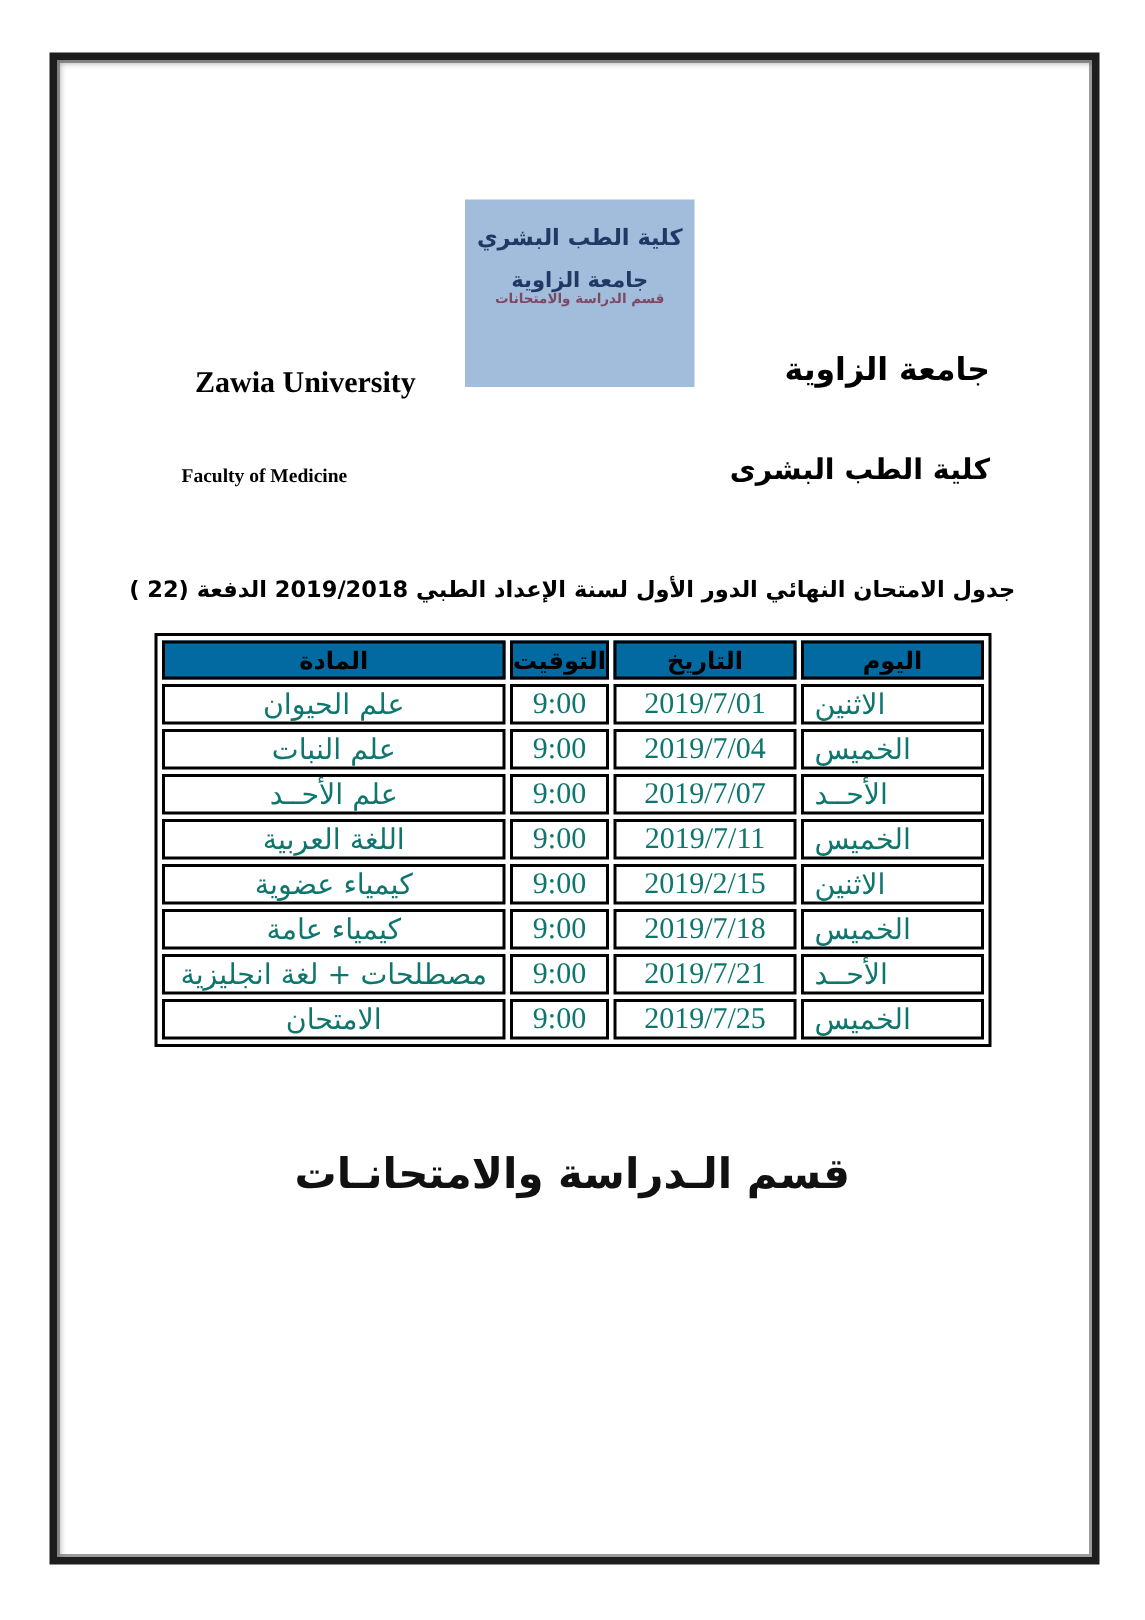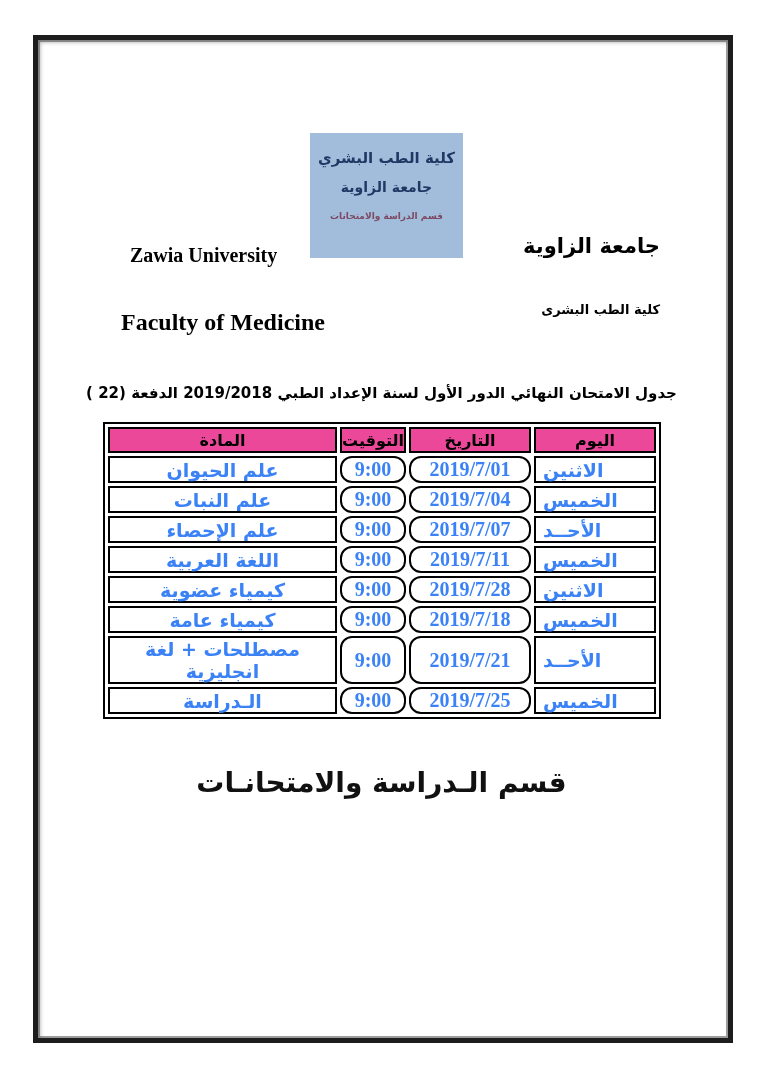--- a/index.html
+++ b/index.html
@@ -33,46 +33,45 @@
     color: #1f3864;
     direction: rtl;
   }
   .logo-subtitle {
     margin-top: 12px;
     font-size: 14px; font-weight: bold;
     color: #1f3864;
     direction: rtl;
   }
   .logo-dept {
-    margin-top: 16px;
     font-size: 9px; font-weight: bold;
     color: #7d4a63;
     direction: rtl;
   }
   
   .ar-line {
     position: absolute;
     right: 103px;
     direction: rtl;
     font-weight: bold;
     color: #000;
     font-family: "DejaVu Sans", sans-serif;
     white-space: nowrap;
   }
   .univ-ar { top: 234px; font-size: 21px; }
-  .fac-ar  { top: 302px; font-size: 13px; }
+  .fac-ar  { top: 302px; font-size: 19px; }
   .en-line {
     position: absolute;
     font-family: "Liberation Serif", "DejaVu Serif", serif;
     font-weight: bold;
     color: #000;
     white-space: nowrap;
   }
   .univ-en { left: 110px; top: 244px; font-size: 20px; margin-left: 20px; }
-  .fac-en  { left: 121px; top: 309px; font-size: 24px; }
+  .fac-en  { left: 121px; top: 309px; font-size: 13px; }
   
   .doc-title {
     position: absolute;
     left: 60px; right: 60px; top: 384px;
     direction: rtl;
     text-align: center;
     font-size: 15px;
     font-weight: bold;
     color: #000;
     white-space: nowrap;
@@ -85,55 +84,54 @@
   }
   table.exam {
     width: 100%;
     direction: rtl;
     border-collapse: separate;
     border-spacing: 3px;
     border: 2px solid #000;
     background: #ffffff;
   }
   table.exam th {
-    background: #ec4899;
+    background: #0369a1;
     border: 2px solid #000;
     height: 26px;
     font-size: 16px;
     font-weight: bold;
     color: #000;
     text-align: center;
     font-family: "DejaVu Sans", sans-serif;
   }
   table.exam td {
     border: 2px solid #000;
     height: 26px;
     background: #ffffff;
-    font-weight: bold;
-    color: #3b82f6;
+    font-weight: normal;
+    color: #0f766e;
     vertical-align: middle;
   }
   .col-day { width: 122px; }
   .col-date { width: 122px; }
   .col-time { width: 60px; }
   .col-subject { width: auto; }
   td.cell-day {
     font-family: "DejaVu Sans", sans-serif;
     font-size: 19px;
     text-align: left;
     padding-left: 7px;
     direction: rtl;
     margin-left: 40px;
   }
   td.cell-date, td.cell-time {
     direction: ltr;
     text-align: center;
     font-family: "Liberation Serif", "DejaVu Serif", serif;
     font-size: 20px;
-    border-radius: 12px;
   }
   td.cell-subject {
     font-family: "DejaVu Sans", sans-serif;
     font-size: 19px;
     text-align: center;
     direction: rtl;
   }
   
   .footer-dept {
     position: absolute;
@@ -188,51 +186,51 @@
           <tr>
             <td class="cell-day">الخميس</td>
             <td class="cell-date">2019/7/04</td>
             <td class="cell-time">9:00</td>
             <td class="cell-subject">علم النبات</td>
           </tr>
           <tr>
             <td class="cell-day">الأحــد</td>
             <td class="cell-date">2019/7/07</td>
             <td class="cell-time">9:00</td>
-            <td class="cell-subject">علم الإحصاء</td>
+            <td class="cell-subject">علم الأحــد</td>
           </tr>
           <tr>
             <td class="cell-day">الخميس</td>
             <td class="cell-date">2019/7/11</td>
             <td class="cell-time">9:00</td>
             <td class="cell-subject">اللغة العربية</td>
           </tr>
           <tr>
             <td class="cell-day">الاثنين</td>
-            <td class="cell-date">2019/7/28</td>
+            <td class="cell-date">2019/2/15</td>
             <td class="cell-time">9:00</td>
             <td class="cell-subject">كيمياء عضوية</td>
           </tr>
           <tr>
             <td class="cell-day">الخميس</td>
             <td class="cell-date">2019/7/18</td>
             <td class="cell-time">9:00</td>
             <td class="cell-subject">كيمياء عامة</td>
           </tr>
           <tr>
             <td class="cell-day">الأحــد</td>
             <td class="cell-date">2019/7/21</td>
             <td class="cell-time">9:00</td>
             <td class="cell-subject">مصطلحات + لغة انجليزية</td>
           </tr>
           <tr>
             <td class="cell-day">الخميس</td>
             <td class="cell-date">2019/7/25</td>
             <td class="cell-time">9:00</td>
-            <td class="cell-subject">الـدراسة</td>
+            <td class="cell-subject">الامتحان</td>
           </tr>
         </tbody>
     </table>
   </div>
 
   <div class="footer-dept">قسم الـدراسة والامتحانـات</div>
 
 </div>
 
 </body></html>

